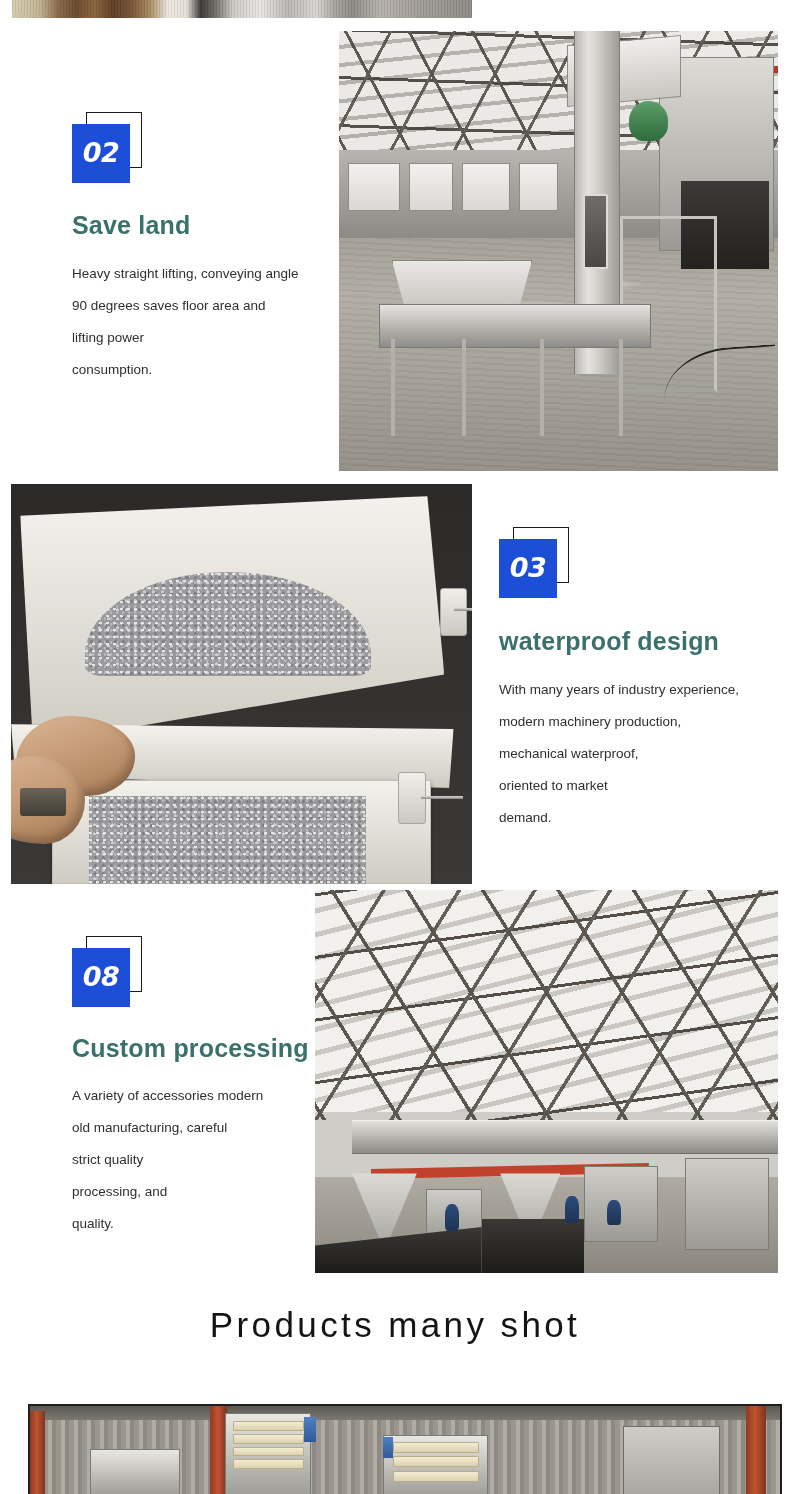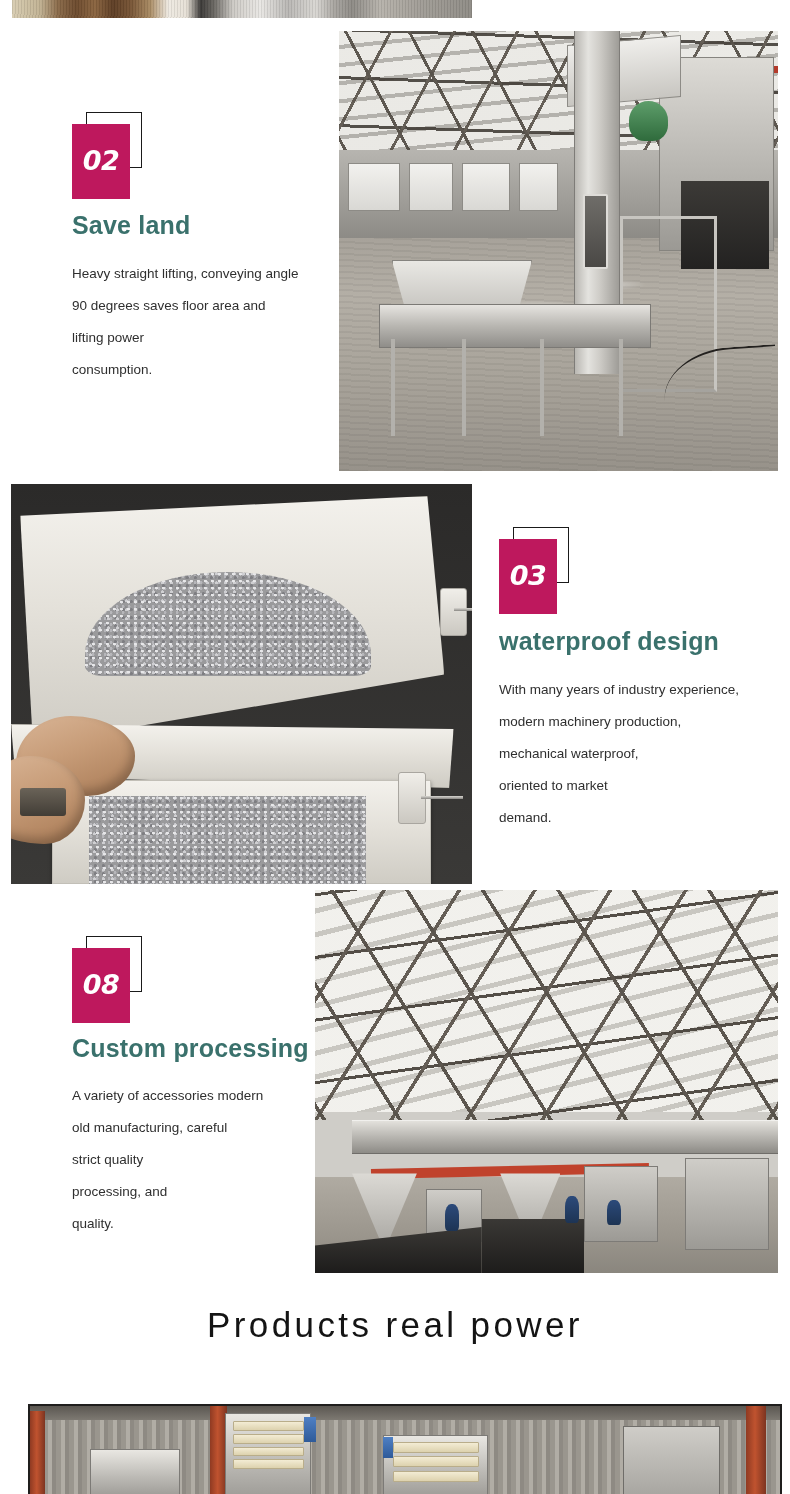--- a/index.html
+++ b/index.html
@@ -41,22 +41,22 @@
     height: 56px;
     border: 1.6px solid #1a1a1a;
     background: transparent;
     box-sizing: border-box;
   }
   .badge-solid {
     position: absolute;
     left: 0px;
     top: 12px;
     width: 58px;
-    height: 75px;
-    background: #be185d;
+    height: 59px;
+    background: #1d4ed8;
     box-sizing: border-box;
     display: flex;
     align-items: center;
     justify-content: center;
   }
   .badge-num {
     color: #ffffff;
     font-family: "DejaVu Sans", sans-serif;
     font-style: italic;
     font-weight: bold;
@@ -474,21 +474,21 @@
   <div class="feat-title" style="left:72px; top:1033px;">Custom processing</div>
 
   <div class="feat-body" style="left:72px; top:1080px; width:260px;">
     <span class="ln">A variety of accessories modern</span>
     <span class="ln">old manufacturing, careful</span>
     <span class="ln">strict quality</span>
     <span class="ln">processing, and</span>
     <span class="ln">quality.</span>
   </div>
 
-  <div class="section-heading" style="top:1303px;">Products real power</div>
+  <div class="section-heading" style="top:1303px;">Products many shot</div>
 
   <div class="photo" style="left:28px; top:1404px; width:750px; height:90px; border:2px solid #1f1e1d;">
     <div class="inner">
       <div class="pb-wall"></div>
       <div class="pb-roofband"></div>
 
       <div class="pb-post" style="left:24%; top:0%;  width:2.2%; height:100%;"></div>
       <div class="pb-post" style="left:95.5%; top:0%; width:2.6%; height:100%;"></div>
       <div class="pb-post" style="left:0%;  top:6%;  width:2%;   height:94%;"></div>
 

